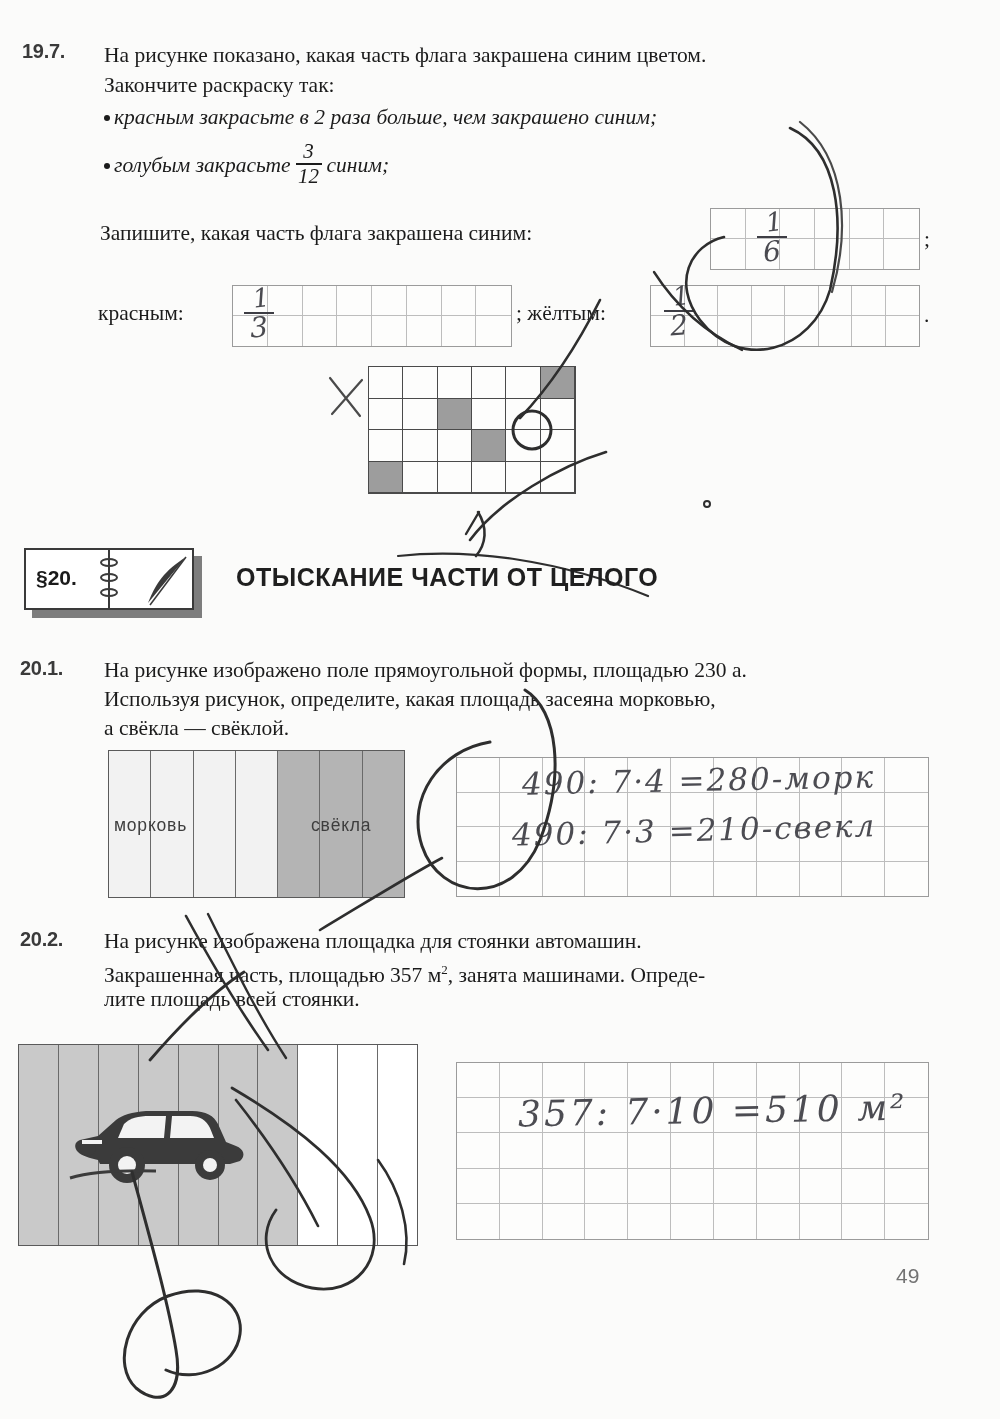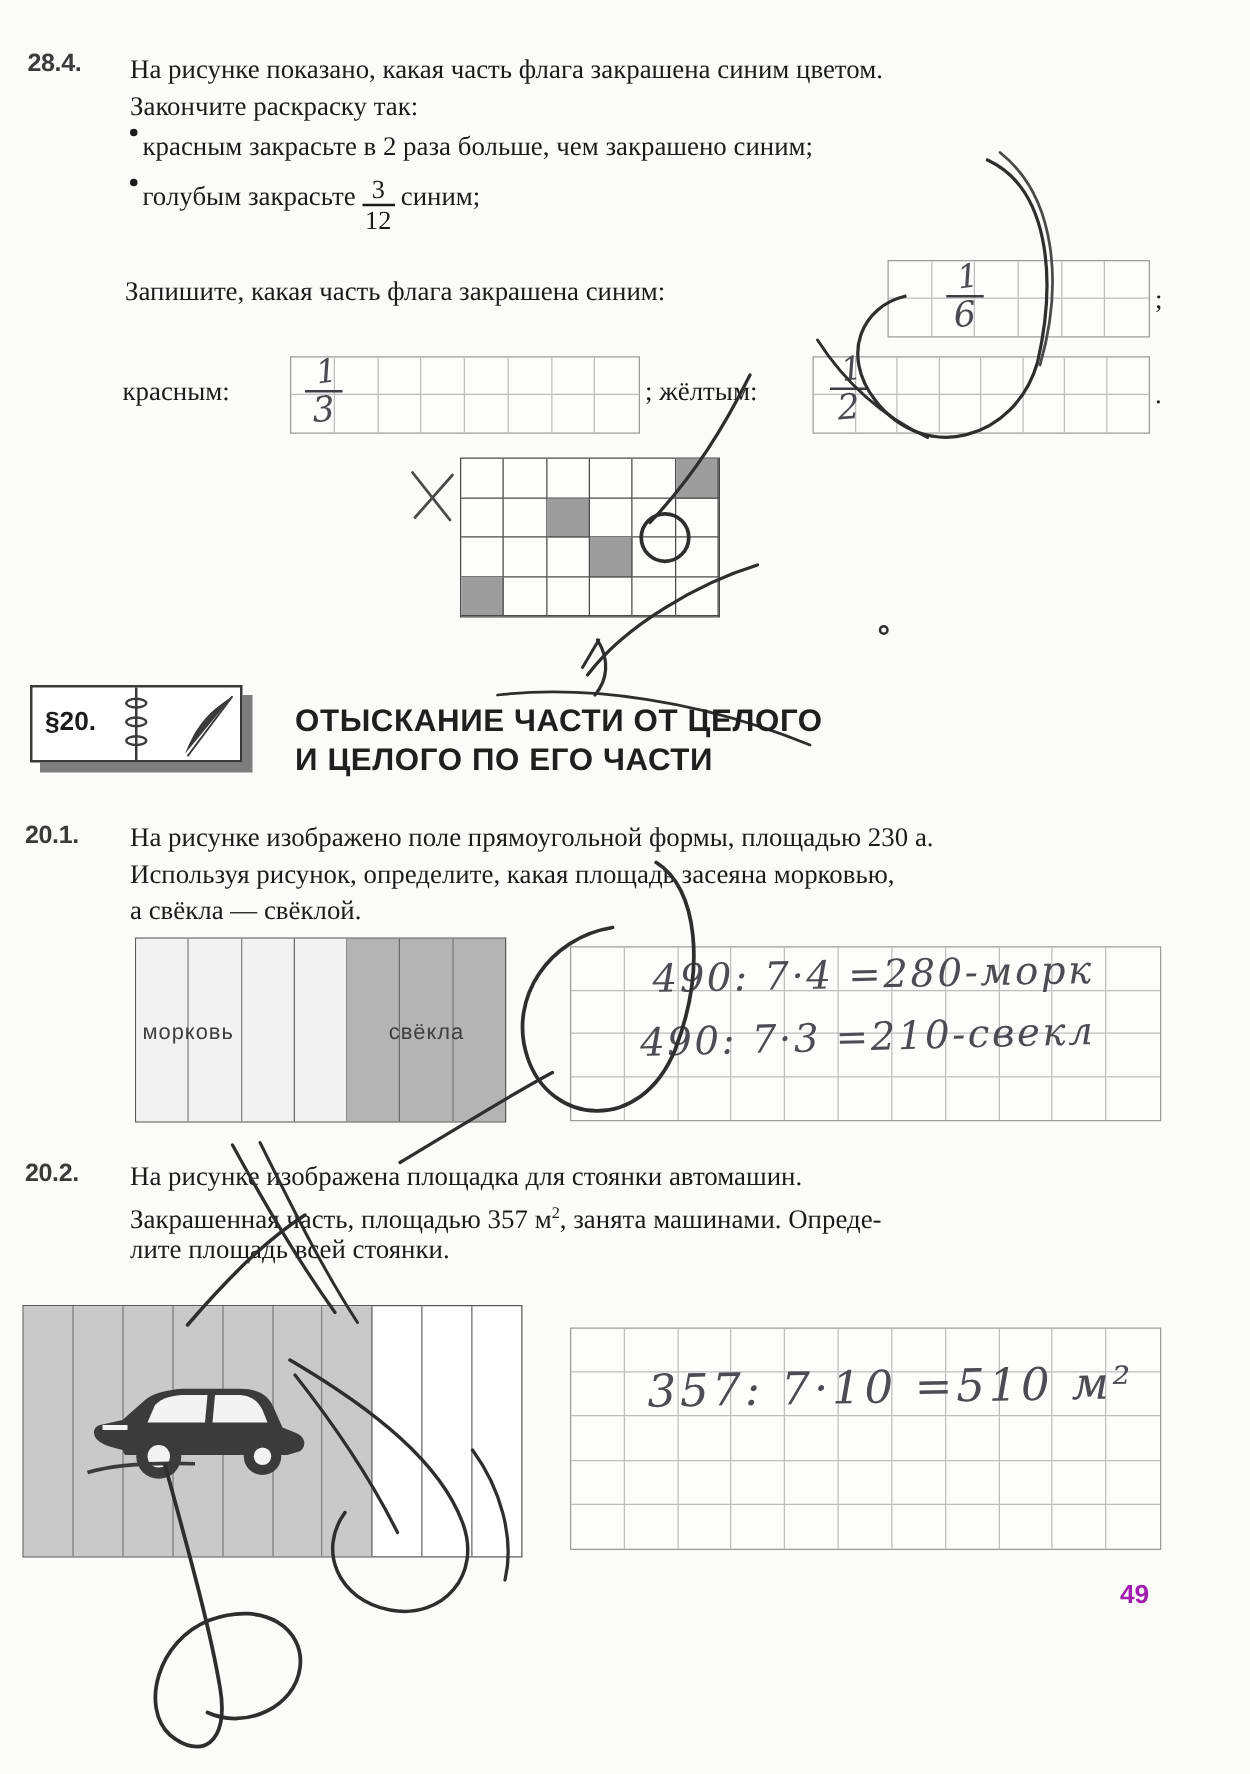--- a/index.html
+++ b/index.html
@@ -16,21 +16,21 @@
   
   .ex-num{
     font-family:"Liberation Sans", sans-serif;
     font-weight:bold;font-size:20px;color:#3a3a3a;
     letter-spacing:-0.3px;
   }
   .body-text{
     font-family:"Liberation Serif", serif;
     font-size:21.5px;line-height:30px;color:#1b1b1b;
   }
-  .bullet-row{display:flex;align-items:flex-start;}
+  .bullet-row{display:flex;align-items:center;font-style:italic;}
   .dot{
     width:6px;height:6px;border-radius:50%;background:#1b1b1b;
     margin-right:4px;flex:none;position:relative;top:1px;
   }
 
   
   .frac{
     display:inline-flex;flex-direction:column;align-items:center;
     vertical-align:middle;margin:0 5px;line-height:1;
     position:relative;top:-1px;
@@ -131,32 +131,32 @@
     position:absolute;display:flex;
     border:1.5px solid #5a5a5a;box-sizing:border-box;background:#fff;
   }
   .lot .col{flex:1;border-right:1.3px solid #6a6a6a;box-sizing:border-box;}
   .lot .col:last-child{border-right:none;}
   .lot .col.shaded{background:#c9c9c9;}
 
   .page-num{
     position:absolute;
     font-family:"Liberation Sans", sans-serif;
-    font-weight:bold;font-size:21px;color:#a21caf;
+    font-weight:normal;font-size:21px;color:#737373;
   }
   svg{display:block;}
   .ink{stroke:#4a4a4a;fill:none;stroke-linecap:round;stroke-linejoin:round;}
   .ink-dark{stroke:#2e2e2e;fill:none;stroke-linecap:round;stroke-linejoin:round;}
 </style>
 </head>
 <body>
 
 <div class="page">
 
-  <div class="ex-num" style="position:absolute;left:22px;top:40px;">28.4.</div>
+  <div class="ex-num" style="position:absolute;left:22px;top:40px;">19.7.</div>
 
   <div class="body-text" style="position:absolute;left:104px;top:70px;width:830px;">Закончите раскраску так:</div>
   <div class="body-text" style="position:absolute;left:104px;top:40px;width:830px;">На рисунке показано, какая часть флага закрашена синим цветом.</div>
 
   <div class="body-text bullet-row" style="position:absolute;left:104px;top:102px;">
     <span class="dot"></span>
     <span>красным закрасьте в 2 раза больше, чем закрашено синим;</span>
   </div>
 
   <div class="body-text bullet-row" style="position:absolute;left:104px;top:142px;">
@@ -303,21 +303,20 @@
           <span></span>
       </div>
       <svg style="position:absolute;left:92px;top:5px;" width="74" height="54">
         <path d="M68,2 L30,48 C38,28 46,16 68,2 Z" fill="#3a3a3a"></path>
         <path d="M68,2 L32,50" stroke="#3a3a3a" stroke-width="1.6" fill="none"></path>
       </svg>
     </div>
   </div>
   <div class="sec-title" style="left:236px;top:562px;">
     <div>ОТЫСКАНИЕ ЧАСТИ ОТ ЦЕЛОГО</div>
-    <div>И ЦЕЛОГО ПО ЕГО ЧАСТИ</div>
   </div>
 
   <div class="ex-num" style="position:absolute;left:20px;top:657px;">20.1.</div>
   <div class="body-text" style="position:absolute;left:104px;top:655px;width:840px;">На рисунке изображено поле прямоугольной формы, площадью 230 а.</div>
   <div class="body-text" style="position:absolute;left:104px;top:684px;width:840px;">Используя рисунок, определите, какая площадь засеяна морковью,</div>
   <div class="body-text" style="position:absolute;left:104px;top:713px;width:840px;">а свёкла — свёклой.</div>
 
   <div class="field" id="field-figure" style="left:108px;top:750px;width:297px;height:148px;">
       <div class="col light" style="background: rgb(242, 242, 242);"></div>
       <div class="col light" style="background: rgb(242, 242, 242);"></div>

